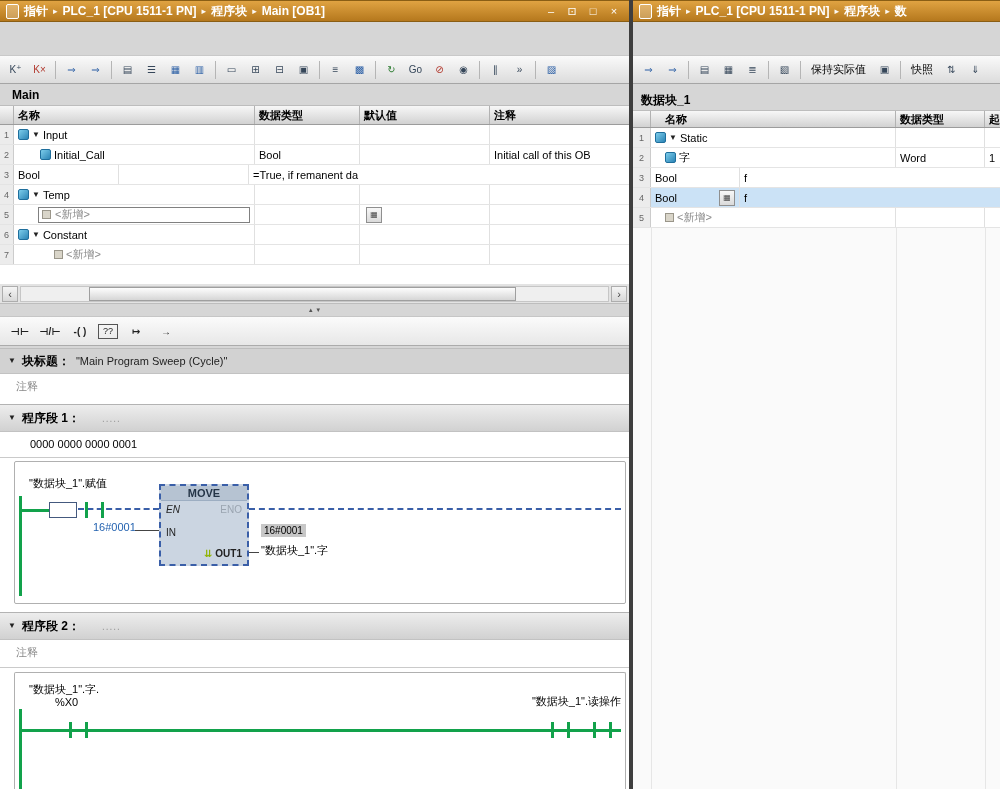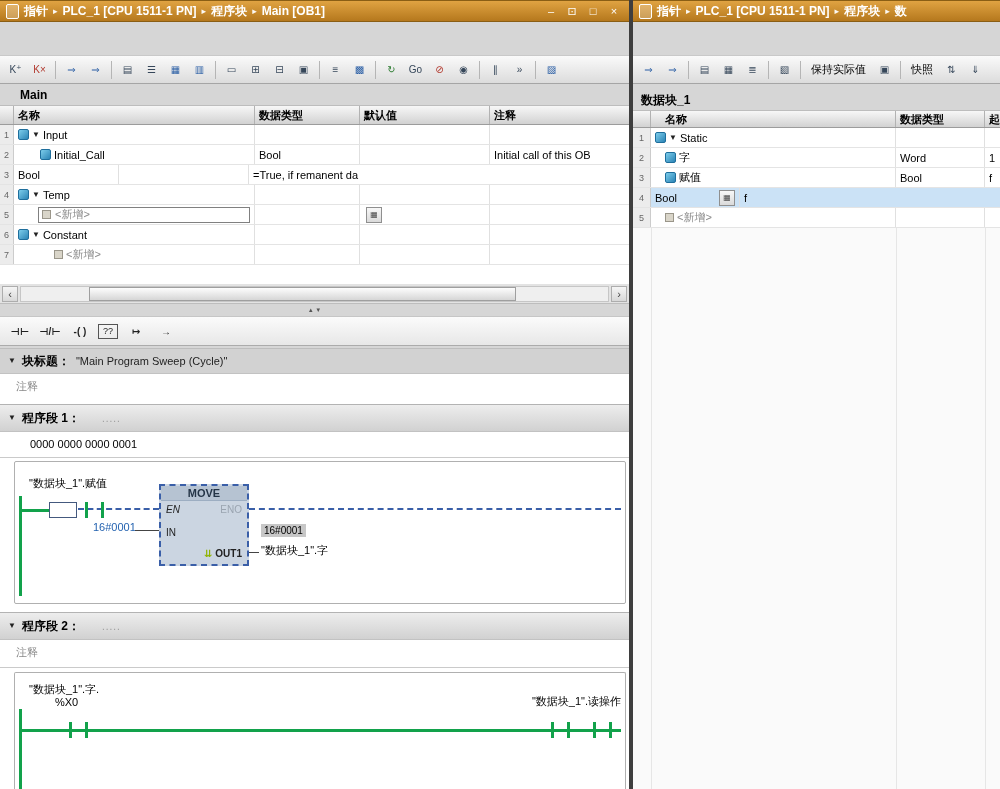--- a/index.html
+++ b/index.html
@@ -18,21 +18,21 @@
   .winbtn{width:18px;height:15px;display:flex;align-items:center;justify-content:center;font-size:11px;font-weight:normal;color:#FFF;}
 
   
   .toolbar{position:absolute;top:55px;left:0;right:0;height:29px;background:linear-gradient(#FAFAFA,#DCDCDC);border-top:1px solid #C9C9C9;border-bottom:1px solid #A5A5A5;display:flex;align-items:center;padding:0 4px;gap:1px;box-sizing:border-box;white-space:nowrap;}
   .tbi{min-width:21px;height:21px;padding:0 1px;display:flex;align-items:center;justify-content:center;font-size:10px;color:#36475A;}
   .tbi.red{color:#B23A2F;} .tbi.green{color:#2F7D33;} .tbi.blue{color:#2B5FA5;}
   .tbsep{width:1px;height:18px;background:#B5B5B5;margin:0 3px;flex:none;}
   .tbtext{padding:0 6px;height:21px;display:flex;align-items:center;font-size:11px;color:#000;}
 
   .editor-label{position:absolute;font-weight:bold;font-size:12px;color:#000;}
-  #leftlabel{top:88px;left:20px;}
+  #leftlabel{top:88px;left:12px;}
   #rightlabel{top:92px;left:8px;}
 
   
   .vtable{position:absolute;left:0;right:0;}
   #lefttable{top:105px;} #righttable{top:110px;}
   .vt-head{display:flex;height:20px;background:linear-gradient(#F7F7F7,#D2D2D2);border-top:1px solid #BDBDBD;border-bottom:1px solid #9C9C9C;align-items:center;box-sizing:border-box;}
   #righttable .vt-head{height:18px;}
   .hc{height:100%;display:flex;align-items:center;padding-left:4px;border-right:1px solid #B2B2B2;box-sizing:border-box;font-weight:bold;overflow:hidden;white-space:nowrap;}
   .vt-row{display:flex;height:20px;background:#FFF;border-bottom:1px solid #E4E4E4;align-items:center;box-sizing:border-box;}
   .vt-row.sel{background:#CBE2F6;}
@@ -423,24 +423,20 @@
         <div class="cell c-name ind-r">
           <span class="varicon"></span>
           <span>字</span>
         </div>
         <div class="cell c-type">Word</div>
         <div class="cell c-start">1</div>
       </div>
 
       <div class="vt-row">
         <div class="rn">3</div>
-        <div class="cell c-name ind-r">
-          <span class="varicon"></span>
-          <span>赋值</span>
-        </div>
         <div class="cell c-type">Bool</div>
         <div class="cell c-start">f</div>
       </div>
 
       <div class="vt-row sel">
         <div class="rn">4</div>
         <div class="cell c-type">
           <span style="flex:1">Bool</span>
           <span class="cellbtn">▦</span>
         </div>

